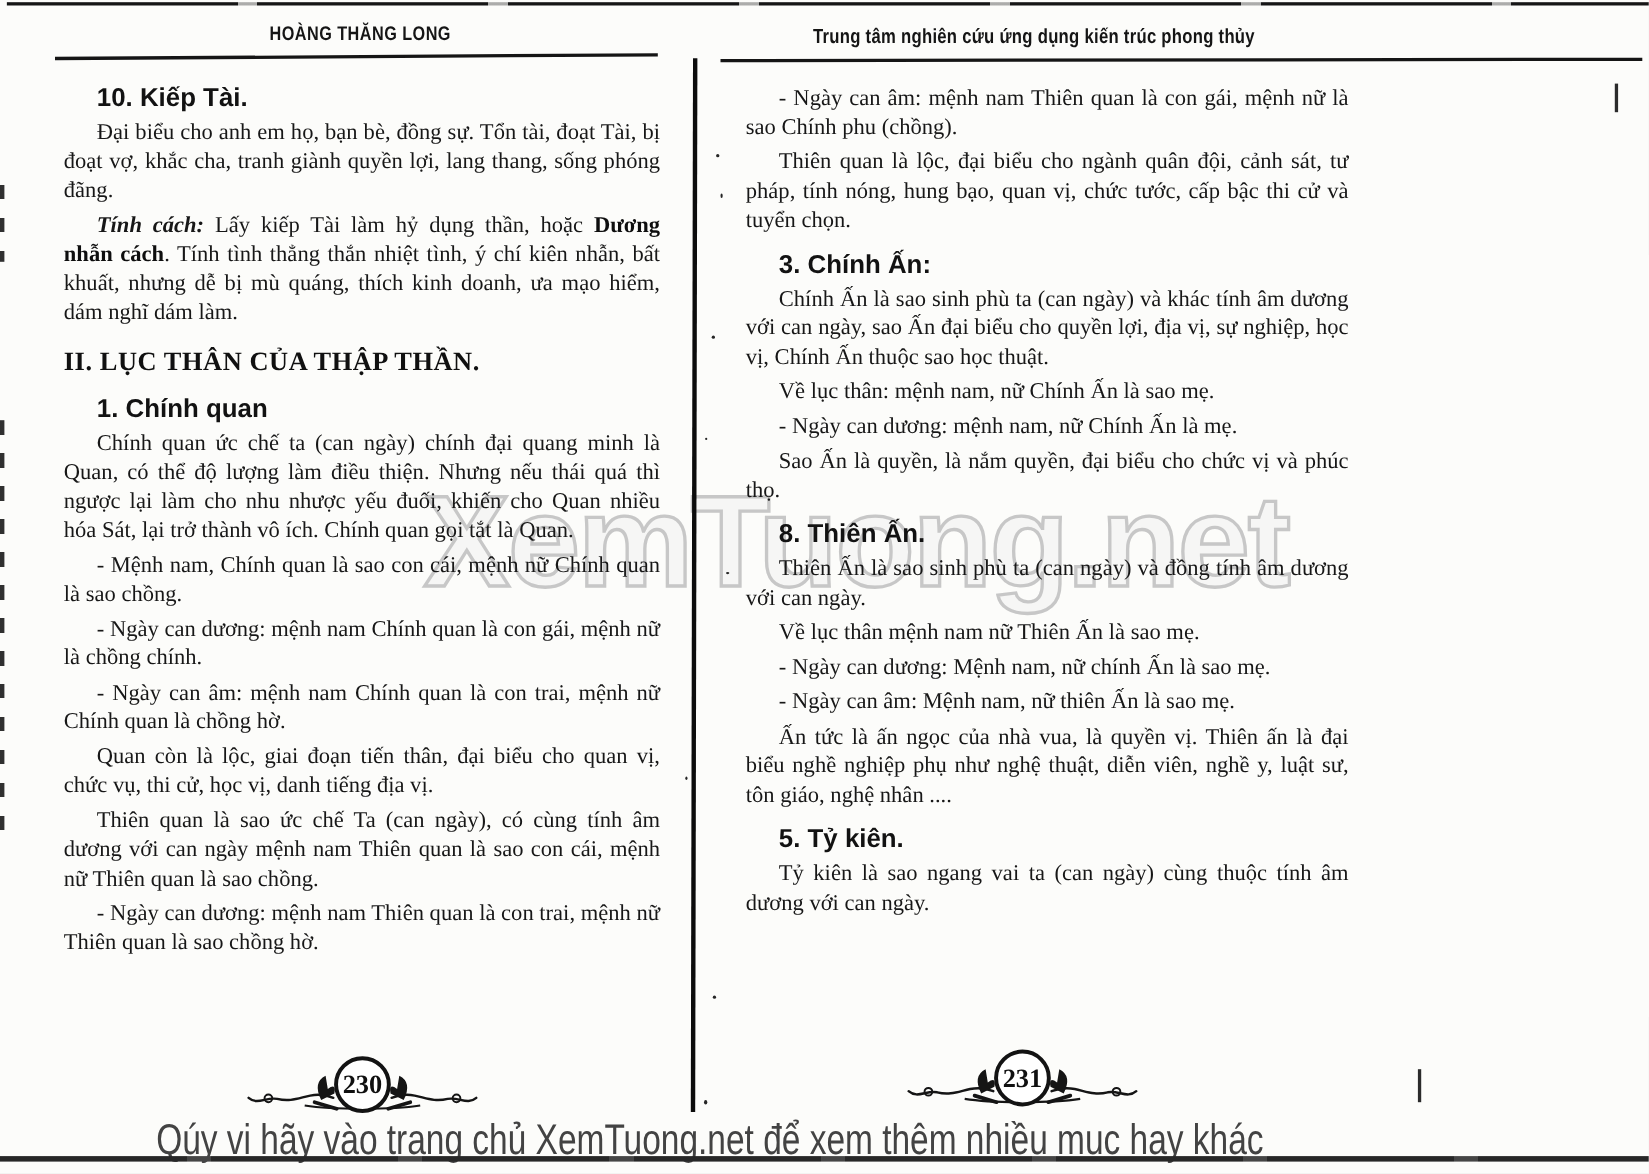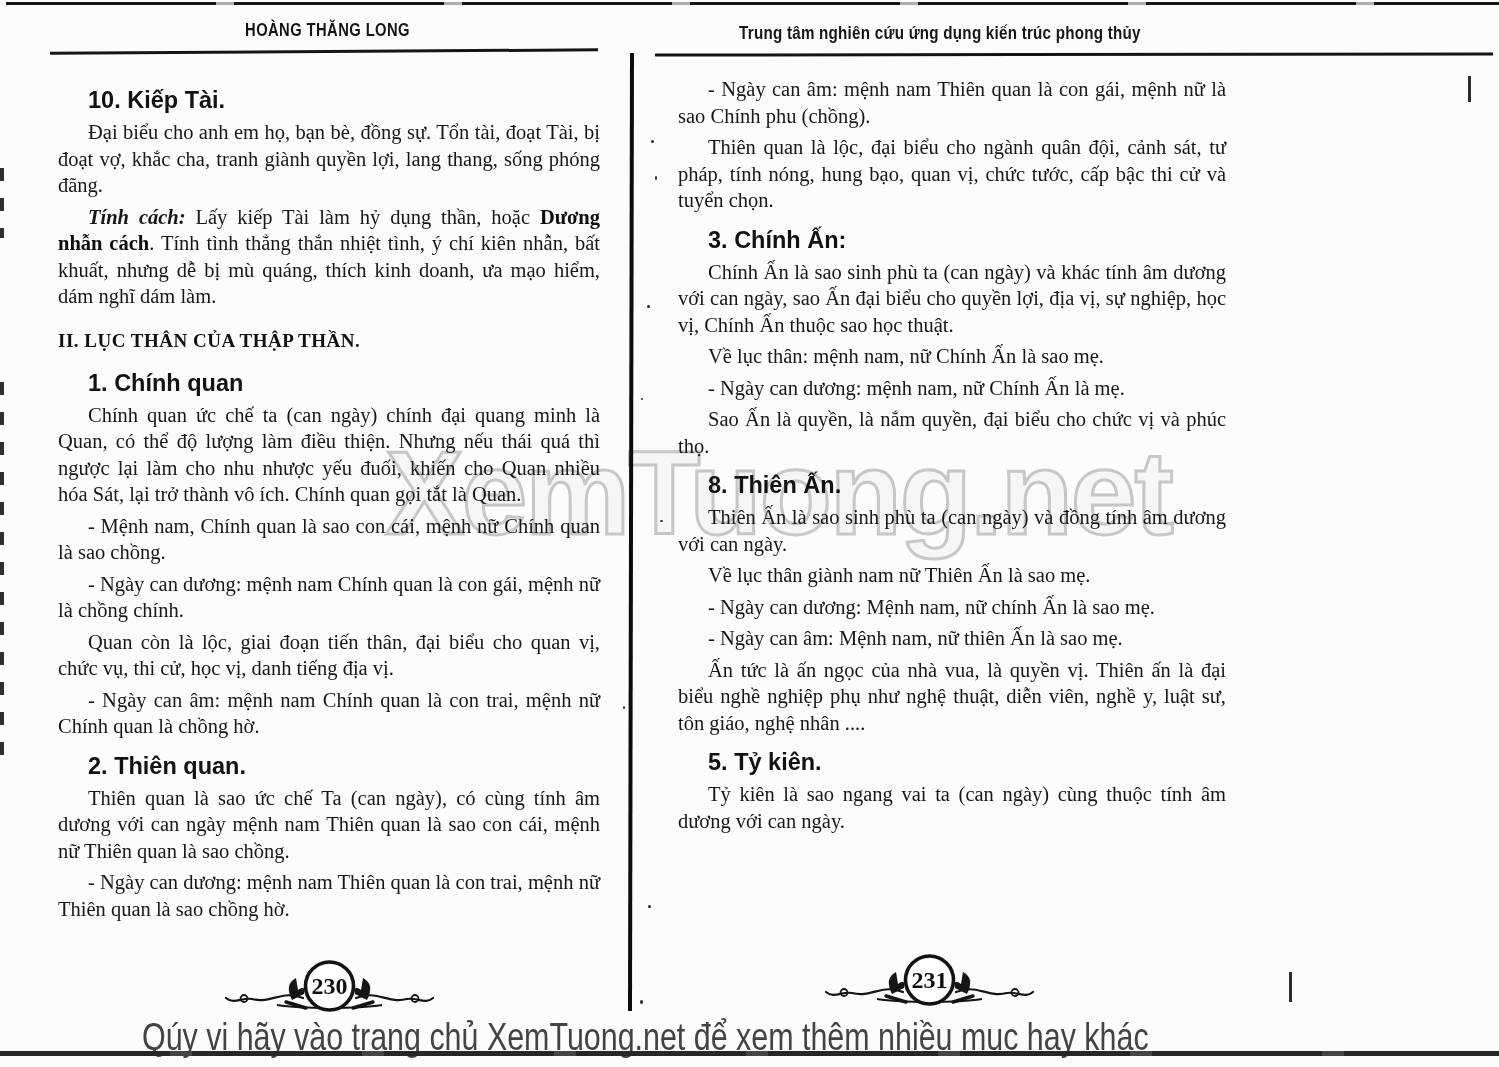--- a/index.html
+++ b/index.html
@@ -28,26 +28,26 @@
   .head-left{left:55px;width:545px;font-size:18px;letter-spacing:.5px;}
   .head-right{left:660px;width:560px;top:22px;font-size:18.5px;letter-spacing:.3px;}
 
   
   .watermark{position:absolute;left:385px;top:425px;z-index:1;white-space:nowrap;
     font-family:"Liberation Sans",sans-serif;font-weight:700;font-size:118px;letter-spacing:-2px;
     color:rgba(240,240,240,.45);text-align:right;-webkit-text-stroke:3px #c7c7c7;}
 
   
   .page{position:absolute;z-index:2;font-size:20.5px;line-height:26.5px;text-align:justify;}
-  .page-left{left:58px;top:74px;width:542px;}
+  .page-left{left:58px;top:62px;width:542px;}
   .page-right{left:678px;top:76px;width:548px;}
   .page p{margin:0 0 5px;text-indent:30px;}
   .num-head{font-family:"Liberation Sans",sans-serif;font-weight:bold;font-size:23.5px;
     line-height:30px;margin:11px 0 4px;text-indent:30px;text-align:left;color:#121212;}
-  .section-head{font-family:"Liberation Serif",serif;font-weight:bold;font-size:19px;
+  .section-head{font-family:"Liberation Serif",serif;font-weight:bold;font-size:24px;
     line-height:32px;margin:15px 0 6px;letter-spacing:.5px;text-align:left;color:#101010;}
   .lead-italic{font-weight:bold;font-style:italic;}
   b{color:#0e0e0e;}
 
   
   .ornament{position:absolute;z-index:2;}
   .orn-left{left:222px;top:956px;}
   .orn-right{left:822px;top:950px;}
   .orn-num{font-family:"Liberation Serif",serif;font-size:24px;font-weight:600;fill:#101010;}
 
@@ -89,38 +89,37 @@
 
   <div class="page page-left">
     <h3 class="num-head">10. Kiếp Tài.</h3>
     <p>Đại biểu cho anh em họ, bạn bè, đồng sự. Tổn tài, đoạt Tài, bị đoạt vợ, khắc cha, tranh giành quyền lợi, lang thang, sống phóng đãng.</p>
     <p><span class="lead-italic">Tính cách:</span><span> Lấy kiếp Tài làm hỷ dụng thần, hoặc </span><b>Dương nhẫn cách</b><span>. Tính tình thẳng thắn nhiệt tình, ý chí kiên nhẫn, bất khuất, nhưng dễ bị mù quáng, thích kinh doanh, ưa mạo hiểm, dám nghĩ dám làm.</span></p>
     <h2 class="section-head">II. LỤC THÂN CỦA THẬP THẦN.</h2>
     <h3 class="num-head">1. Chính quan</h3>
     <p>Chính quan ức chế ta (can ngày) chính đại quang minh là Quan, có thể độ lượng làm điều thiện. Nhưng nếu thái quá thì ngược lại làm cho nhu nhược yếu đuối, khiến cho Quan nhiều hóa Sát, lại trở thành vô ích. Chính quan gọi tắt là Quan.</p>
     <p>- Mệnh nam, Chính quan là sao con cái, mệnh nữ Chính quan là sao chồng.</p>
     <p>- Ngày can dương: mệnh nam Chính quan là con gái, mệnh nữ là chồng chính.</p>
+    <p>- Ngày can âm: mệnh nam Chính quan là con trai, mệnh nữ Chính quan là chồng hờ.</p>
     <p>Quan còn là lộc, giai đoạn tiến thân, đại biểu cho quan vị, chức vụ, thi cử, học vị, danh tiếng địa vị.</p>
-    <p>- Ngày can âm: mệnh nam Chính quan là con trai, mệnh nữ Chính quan là chồng hờ.</p>
-    <h3 class="num-head">2. Thiên quan.</h3>
     <p>Thiên quan là sao ức chế Ta (can ngày), có cùng tính âm dương với can ngày mệnh nam Thiên quan là sao con cái, mệnh nữ Thiên quan là sao chồng.</p>
     <p>- Ngày can dương: mệnh nam Thiên quan là con trai, mệnh nữ Thiên quan là sao chồng hờ.</p>
   </div>
 
   <div class="page page-right">
     <p>- Ngày can âm: mệnh nam Thiên quan là con gái, mệnh nữ là sao Chính phu (chồng).</p>
     <p>Thiên quan là lộc, đại biểu cho ngành quân đội, cảnh sát, tư pháp, tính nóng, hung bạo, quan vị, chức tước, cấp bậc thi cử và tuyển chọn.</p>
     <h3 class="num-head">3. Chính Ấn:</h3>
     <p>Chính Ấn là sao sinh phù ta (can ngày) và khác tính âm dương với can ngày, sao Ấn đại biểu cho quyền lợi, địa vị, sự nghiệp, học vị, Chính Ấn thuộc sao học thuật.</p>
     <p>Về lục thân: mệnh nam, nữ Chính Ấn là sao mẹ.</p>
     <p>- Ngày can dương: mệnh nam, nữ Chính Ấn là mẹ.</p>
     <p>Sao Ấn là quyền, là nắm quyền, đại biểu cho chức vị và phúc thọ.</p>
     <h3 class="num-head">8. Thiên Ấn.</h3>
     <p>Thiên Ấn là sao sinh phù ta (can ngày) và đồng tính âm dương với can ngày.</p>
-    <p>Về lục thân giành nam nữ Thiên Ấn là sao mẹ.</p>
+    <p>Về lục thân mệnh nam nữ Thiên Ấn là sao mẹ.</p>
     <p>- Ngày can dương: Mệnh nam, nữ chính Ấn là sao mẹ.</p>
     <p>- Ngày can âm: Mệnh nam, nữ thiên Ấn là sao mẹ.</p>
     <p>Ấn tức là ấn ngọc của nhà vua, là quyền vị. Thiên ấn là đại biểu nghề nghiệp phụ như nghệ thuật, diễn viên, nghề y, luật sư, tôn giáo, nghệ nhân ....</p>
     <h3 class="num-head">5. Tỷ kiên.</h3>
     <p>Tỷ kiên là sao ngang vai ta (can ngày) cùng thuộc tính âm dương với can ngày.</p>
   </div>
 
   <svg class="ornament orn-left" width="215" height="62" viewBox="0 0 215 62">
     <g id="ornL230" stroke="#151515" fill="none" stroke-width="2.2" stroke-linecap="round">
       <path d="M4 42 C12 49 20 41 30 43 C42 46 50 42 60 40 C70 38 76 40 81 42"></path>

